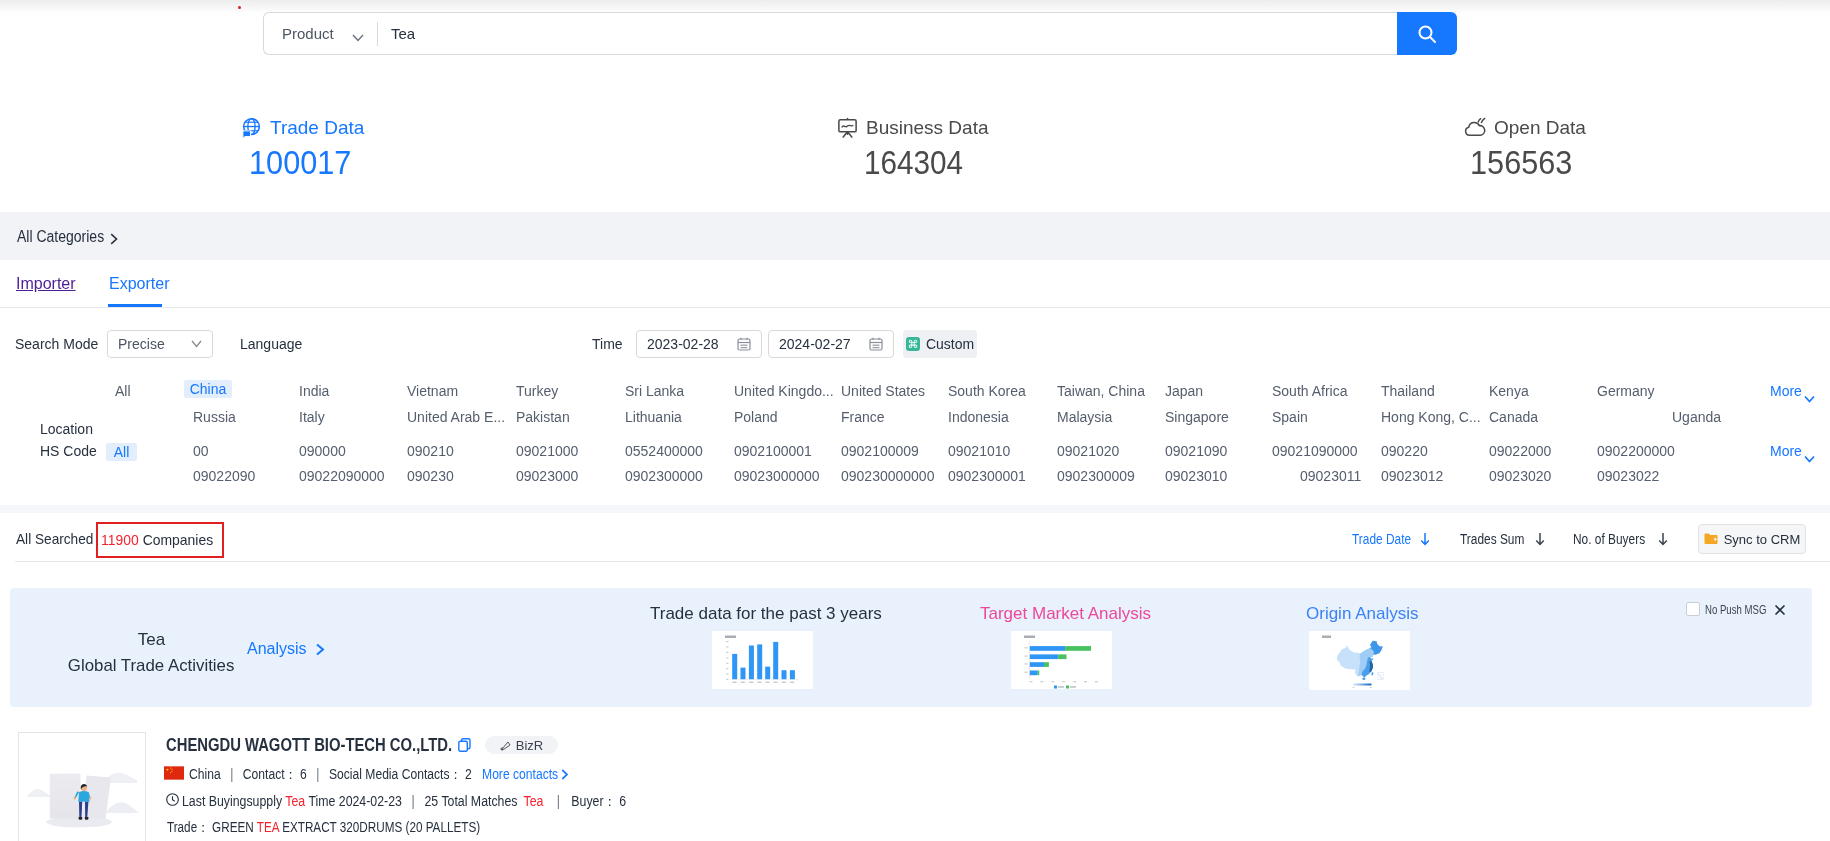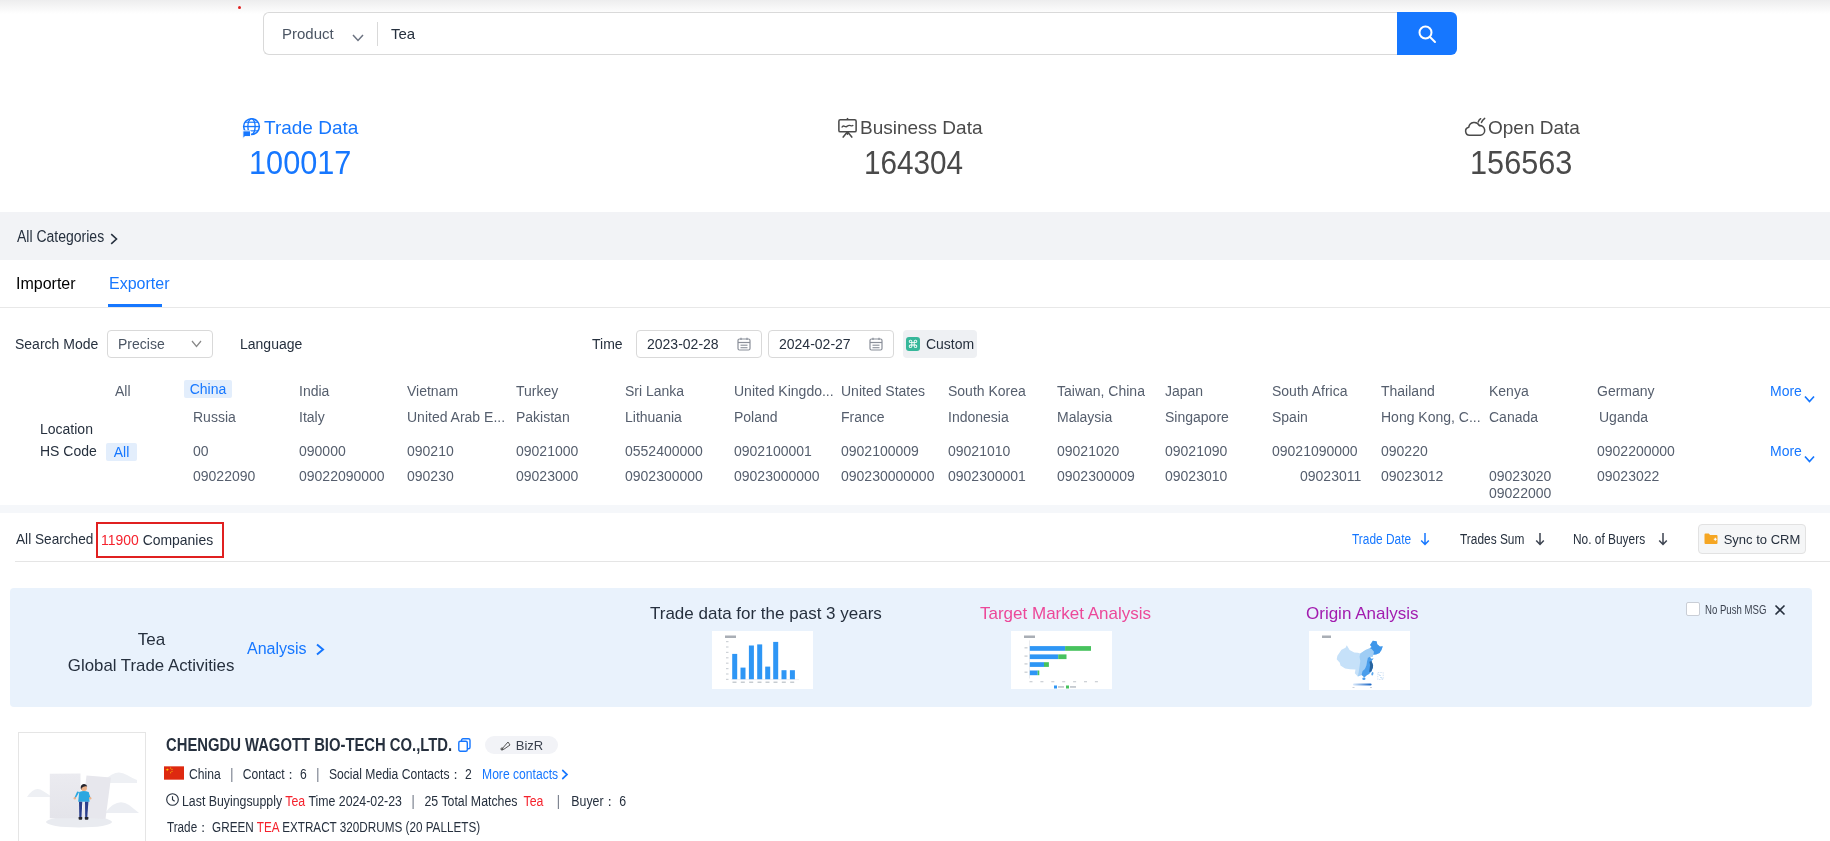--- a/index.html
+++ b/index.html
@@ -9,21 +9,21 @@
 .topgrad { left:0; top:0; width:1830px; height:14px; background:linear-gradient(#ededee, #ffffff); }
 .reddot { left:238px; top:6px; width:3px; height:3px; background:#e02020; border-radius:50%; }
 
 .searchbox { left:263px; top:12px; width:1134px; height:43px; background:#fff; border:1px solid #d9d9d9; border-right:none; border-radius:6px 0 0 6px; }
 .searchbtn { left:1397px; top:12px; width:60px; height:43px; background:#1677ff; border-radius:0 6px 6px 0; display:flex; align-items:center; justify-content:center; }
 .prodtxt { left:282px; top:25px; font-size:15px; color:#4b5563; }
 .prodchev { left:352px; top:28px; }
 .searchdiv { left:377px; top:22px; width:1px; height:24px; background:#d9d9d9; }
 .teatxt { left:391px; top:25px; font-size:15px; color:#26303e; }
 
-.statlabel { font-size:19px; display:flex; align-items:center; gap:1px; }
+.statlabel { font-size:19px; display:flex; align-items:center; gap:7px; }
 .statnum { font-size:33px; white-space:nowrap; transform-origin:0 0; }
 .blue { color:#1677ff; }
 .dark { color:#4a4a4a; }
 
 .band1 { left:0; top:212px; width:1830px; height:48px; background:#f2f3f6; }
 .allcat { left:17px; top:228px; font-size:16px; color:#26303e; }
 .selectedbox { left:133px; top:226px; width:377px; height:28px; background:#fff; border:1px solid #d9d9d9; border-radius:4px; font-size:13.5px; color:#26303e; line-height:26px; padding-left:12px; }
 
 .tab { font-size:16px; }
 .tabline { left:108px; top:304px; width:54px; height:3px; background:#1677ff; }
@@ -99,21 +99,21 @@
     <span>Open Data</span>
   </div>
   <div class="abs statnum dark" style="left:1470px; top:144px; transform:scaleX(0.93);">156563</div>
 
   <div class="abs band1"></div>
   <div class="abs allcat"><span style="display:inline-block; transform:scaleX(0.875); transform-origin:0 0; white-space:nowrap;">All Categories</span></div>
   <div class="abs" style="left:110px; top:231px;"><svg width="8" height="12" viewBox="0 0 8 12">
         <path d="M1.2 1.2 L6.5 6 L1.2 10.8" fill="none" stroke="#26303e" stroke-width="1.6"></path>
       </svg></div>
 
-  <div class="abs tab" style="left:16px; top:275px; color:#000000;">Importer</div>
+  <div class="abs tab" style="left:16px; top:275px; color:#4c1d95;text-decoration:underline;">Importer</div>
   <div class="abs tab" style="left:109px; top:275px; color:#1677ff;">Exporter</div>
   <div class="abs tabline"></div>
   <div class="abs tabdiv"></div>
 
   <div class="abs flabel" style="left:15px; top:336px;">Search Mode</div>
   <div class="abs fsel" style="left:107px; top:330px; width:106px;">
       <span>Precise</span>
       <svg width="11" height="8" viewBox="0 0 11 8">
         <path d="M1 1 L5.5 6.5 L10 1" fill="none" stroke="#888" stroke-width="1.2"></path>
       </svg>
@@ -174,34 +174,34 @@
   <div class="opt" style="left:516px; top:409px;">Pakistan</div>
   <div class="opt" style="left:625px; top:409px;">Lithuania</div>
   <div class="opt" style="left:734px; top:409px;">Poland</div>
   <div class="opt" style="left:841px; top:409px;">France</div>
   <div class="opt" style="left:948px; top:409px;">Indonesia</div>
   <div class="opt" style="left:1057px; top:409px;">Malaysia</div>
   <div class="opt" style="left:1165px; top:409px;">Singapore</div>
   <div class="opt" style="left:1272px; top:409px;">Spain</div>
   <div class="opt" style="left:1381px; top:409px;">Hong Kong, C...</div>
   <div class="opt" style="left:1489px; top:409px;">Canada</div>
-  <div class="opt" style="left:1599px; top:409px;">Uganda</div>
+  <div class="opt" style="left:1672px; top:409px;">Uganda</div>
   <div class="opt" style="left:193px; top:443px;">00</div>
   <div class="opt" style="left:299px; top:443px;">090000</div>
   <div class="opt" style="left:407px; top:443px;">090210</div>
   <div class="opt" style="left:516px; top:443px;">09021000</div>
   <div class="opt" style="left:625px; top:443px;">0552400000</div>
   <div class="opt" style="left:734px; top:443px;">0902100001</div>
   <div class="opt" style="left:841px; top:443px;">0902100009</div>
   <div class="opt" style="left:948px; top:443px;">09021010</div>
   <div class="opt" style="left:1057px; top:443px;">09021020</div>
   <div class="opt" style="left:1165px; top:443px;">09021090</div>
   <div class="opt" style="left:1272px; top:443px;">09021090000</div>
   <div class="opt" style="left:1381px; top:443px;">090220</div>
-  <div class="opt" style="left:1489px; top:443px;margin-top:42px;">09022000</div>
+  <div class="opt" style="left:1489px; top:443px;">09022000</div>
   <div class="opt" style="left:1597px; top:443px;">0902200000</div>
   <div class="opt" style="left:193px; top:468px;">09022090</div>
   <div class="opt" style="left:299px; top:468px;">09022090000</div>
   <div class="opt" style="left:407px; top:468px;">090230</div>
   <div class="opt" style="left:516px; top:468px;">09023000</div>
   <div class="opt" style="left:625px; top:468px;">0902300000</div>
   <div class="opt" style="left:734px; top:468px;">09023000000</div>
   <div class="opt" style="left:841px; top:468px;">090230000000</div>
   <div class="opt" style="left:948px; top:468px;">0902300001</div>
   <div class="opt" style="left:1057px; top:468px;">0902300009</div>
@@ -246,21 +246,21 @@
   <div class="abs divider2"></div>
 
   <div class="abs panel"></div>
   <div class="abs" style="left:64px; top:627px; width:175px; text-align:center; font-size:17px; color:#26303e; line-height:26px;">Tea<br><span style="display:inline-block; white-space:nowrap; transform:scaleX(0.99); transform-origin:50% 0;">Global Trade Activities</span></div>
   <div class="abs" style="left:247px; top:640px; font-size:16px; color:#1677ff;">Analysis</div>
   <div class="abs" style="left:315px; top:642px;"><svg width="10" height="13" viewBox="0 0 10 13">
         <path d="M2 1.5 L8 6.5 L2 11.5" fill="none" stroke="#1677ff" stroke-width="2"></path>
       </svg></div>
   <div class="abs" style="left:650px; top:604px; font-size:17px; color:#26303e;">Trade data for the past 3 years</div>
   <div class="abs" style="left:980px; top:604px; font-size:17px; color:#ec4899;">Target Market Analysis</div>
-  <div class="abs" style="left:1306px; top:604px; font-size:17px; color:#a21caf;">Origin Analysis</div>
+  <div class="abs" style="left:1306px; top:604px; font-size:17px; color:#3b82f6;">Origin Analysis</div>
 
   <div class="abs" style="left:712px; top:631px; width:101px; height:58px; background:#fff;"><svg width="101" height="58" viewBox="0 0 101 58">
         <rect x="13" y="4.5" width="11" height="2.5" fill="#9aa0a8" opacity="0.85"></rect>
         <rect x="14" y="10.0" width="2.5" height="1.2" fill="#c2c7cd" opacity="0.8"></rect>
         <rect x="14" y="15.4" width="2.5" height="1.2" fill="#c2c7cd" opacity="0.8"></rect>
         <rect x="14" y="20.8" width="2.5" height="1.2" fill="#c2c7cd" opacity="0.8"></rect>
         <rect x="14" y="26.2" width="2.5" height="1.2" fill="#c2c7cd" opacity="0.8"></rect>
         <rect x="14" y="31.6" width="2.5" height="1.2" fill="#c2c7cd" opacity="0.8"></rect>
         <rect x="14" y="37.0" width="2.5" height="1.2" fill="#c2c7cd" opacity="0.8"></rect>
         <rect x="14" y="42.4" width="2.5" height="1.2" fill="#c2c7cd" opacity="0.8"></rect>

